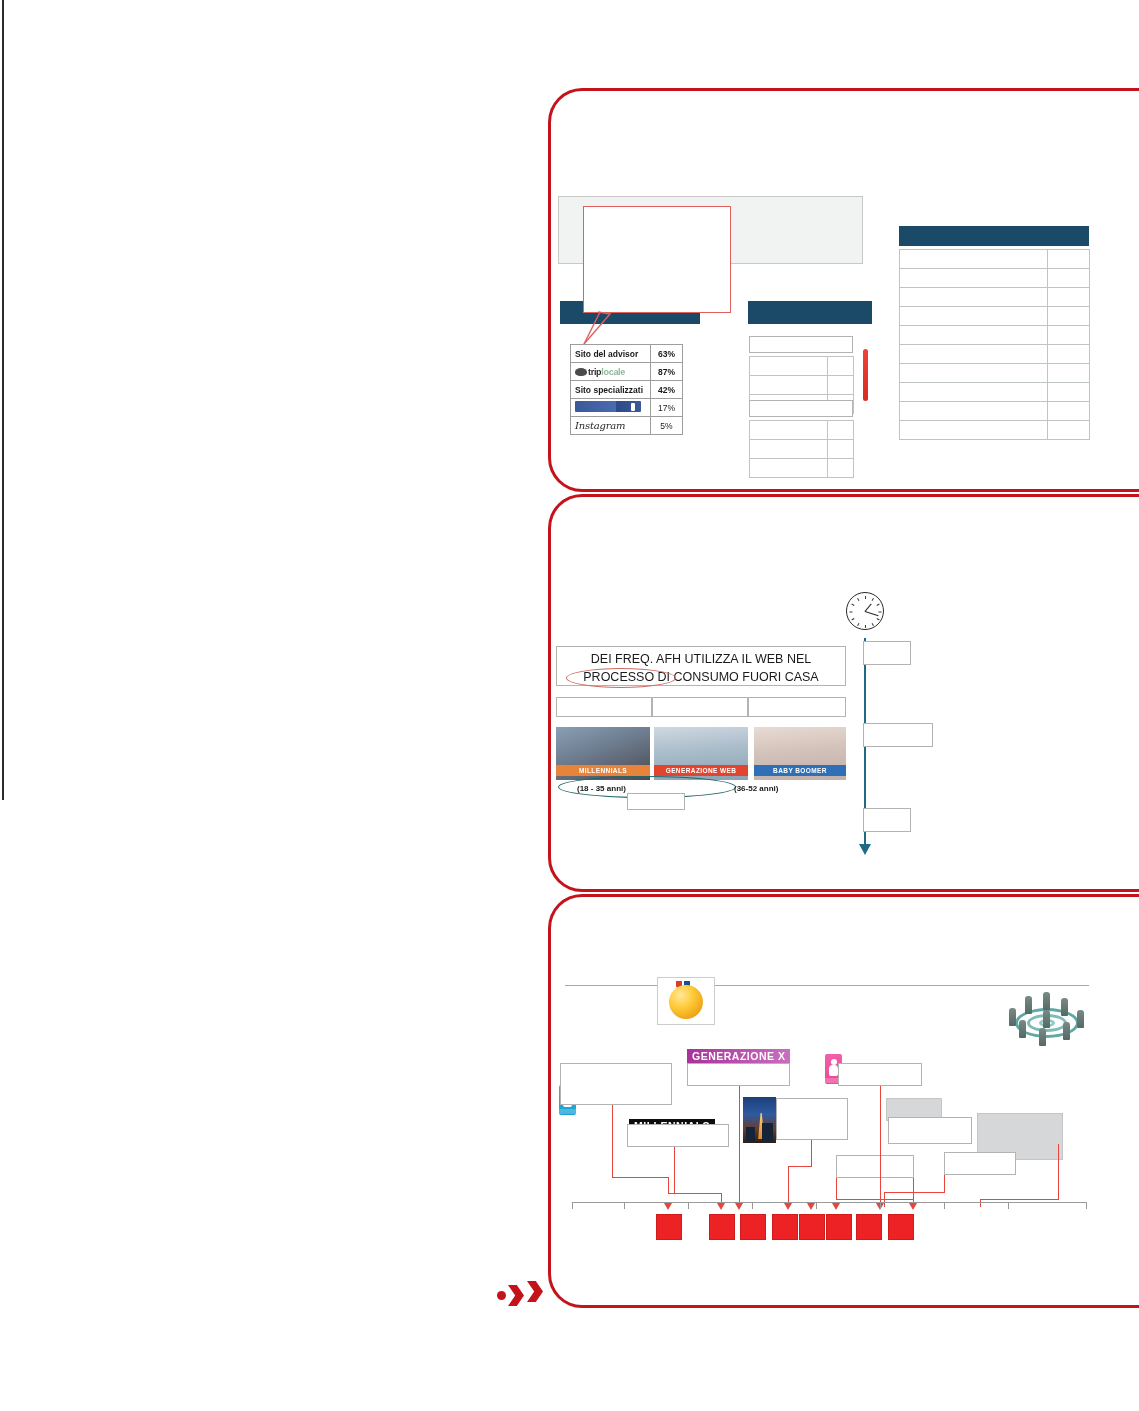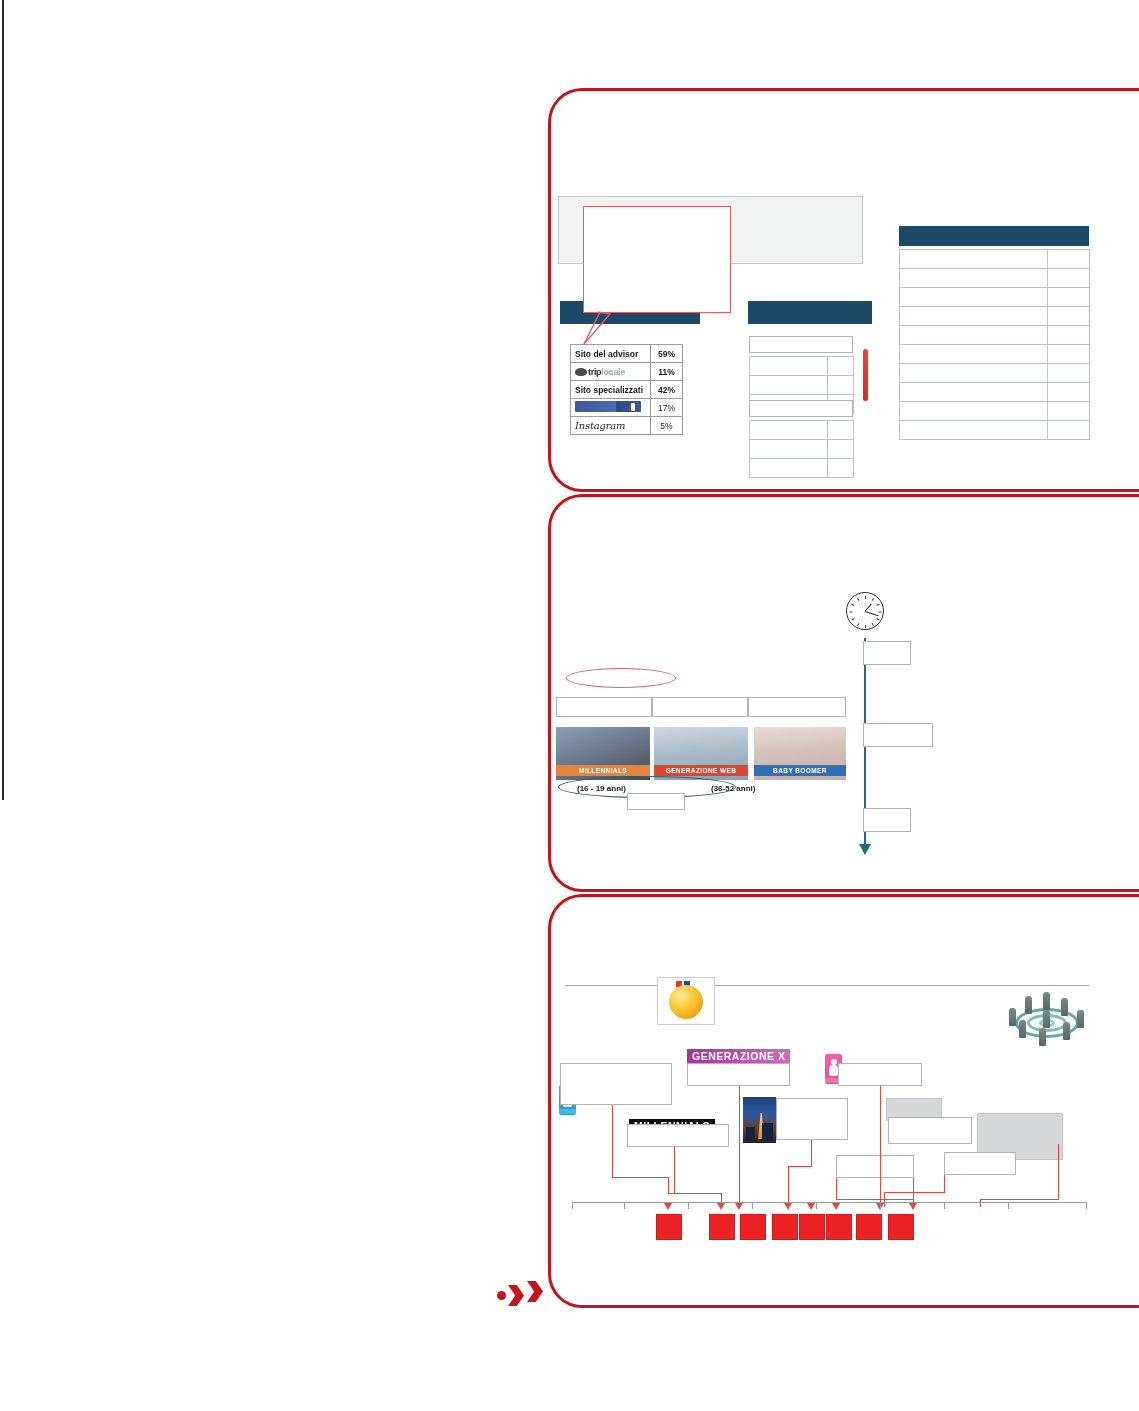--- a/index.html
+++ b/index.html
@@ -438,29 +438,29 @@
   <div class="bubble" style="left:583px; top:206px; width:148px; height:107px;"></div>
   <svg style="position:absolute; left:574px; top:300px; width:130px; height:50px; overflow:visible;">
     <polyline points="24,12 36,14 10,44" fill="none" stroke="#e0605c" stroke-width="1.4"></polyline>
     <polyline points="10,44 26,12" fill="none" stroke="#e0605c" stroke-width="1.4"></polyline>
   </svg>
 
   <table class="pct-table" style="left:570px; top:344px;">
     <tbody>
       <tr>
         <td class="lbl">Sito del advisor</td>
-        <td class="val">59%</td>
+        <td class="val">63%</td>
       </tr>
       <tr>
         <td class="lbl">
           <span class="brand-trip">
             <span class="owl"></span><span class="t1">trip</span><span class="t2">locale</span>
           </span>
         </td>
-        <td class="val">11%</td>
+        <td class="val">87%</td>
       </tr>
       <tr>
         <td class="lbl">Sito specializzati</td>
         <td class="val">42%</td>
       </tr>
       <tr class="pct-row-light">
         <td class="lbl">
           <span class="brand-fb"></span>
         </td>
         <td class="val">17%</td>
@@ -553,39 +553,43 @@
         </tr>
       <tr>
           <td class="c1"></td>
           <td class="c2"></td>
         </tr>
     </tbody>
   </table>
 
   <div class="panel" style="left:548px; top:494px; width:600px; height:398px;"></div>
 
+  <div class="headline-box" style="left:556px; top:646px; width:290px; height:40px;">
+    <div>DEI FREQ. AFH UTILIZZA IL WEB NEL</div>
+    <div>PROCESSO DI CONSUMO FUORI CASA</div>
+  </div>
   <div class="ellipse-mark" style="left:566px; top:668px; width:110px; height:20px;"></div>
 
   <div class="ebox" style="left:556px; top:697px; width:96px; height:20px;"></div>
   <div class="ebox" style="left:652px; top:697px; width:96px; height:20px;"></div>
   <div class="ebox" style="left:748px; top:697px; width:98px; height:20px;"></div>
 
   <div class="photo p1" style="left:556px; top:727px; width:94px; height:53px;">
     <div class="band">MILLENNIALS</div>
   </div>
   <div class="photo p2" style="left:654px; top:727px; width:94px; height:53px;">
     <div class="band">GENERAZIONE WEB</div>
   </div>
   <div class="photo p3" style="left:754px; top:727px; width:92px; height:53px;">
     <div class="band">BABY BOOMER</div>
   </div>
 
   <div class="ellipse-teal" style="left:558px; top:776px; width:178px; height:22px;"></div>
-  <div class="age-label" style="left:577px; top:784px;">(16 - 19 anni)</div>
-  <div class="age-label" style="left:675px; top:784px;padding-left:36px;">(36-52 anni)</div>
+  <div class="age-label" style="left:577px; top:784px;">(18 - 35 anni)</div>
+  <div class="age-label" style="left:698px; top:784px;padding-left:36px;">(36-52 anni)</div>
   <div class="ebox" style="left:627px; top:793px; width:58px; height:17px;"></div>
 
   <div class="clock" style="left:846px; top:592px;">
     <div class="ticks">
       <i style="transform:rotate(0deg)"></i>
         <i style="transform:rotate(30deg)"></i>
         <i style="transform:rotate(60deg)"></i>
       <i style="transform:rotate(90deg)"></i>
         <i style="transform:rotate(120deg)"></i>
         <i style="transform:rotate(150deg)"></i>

